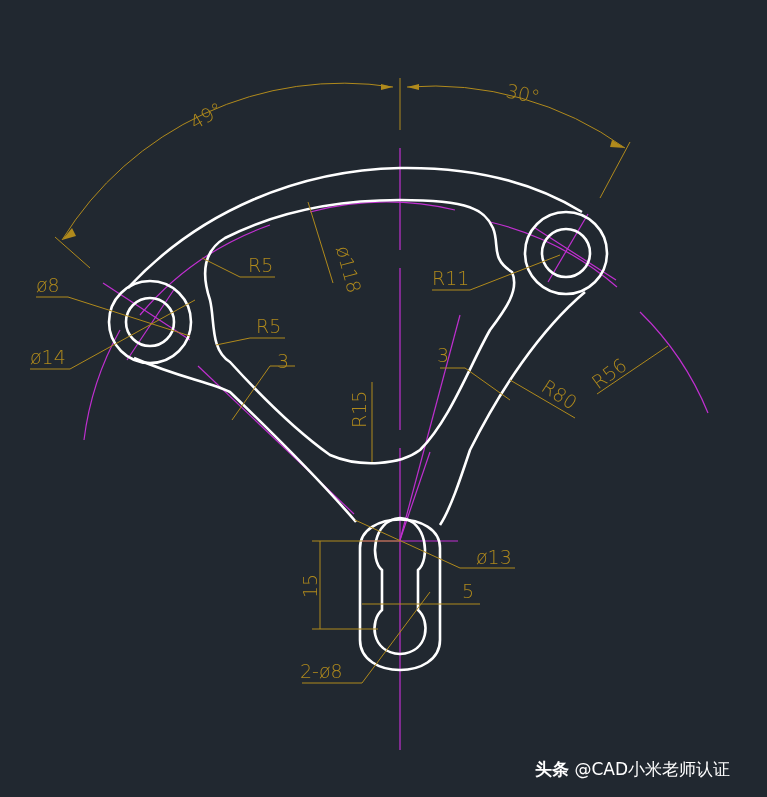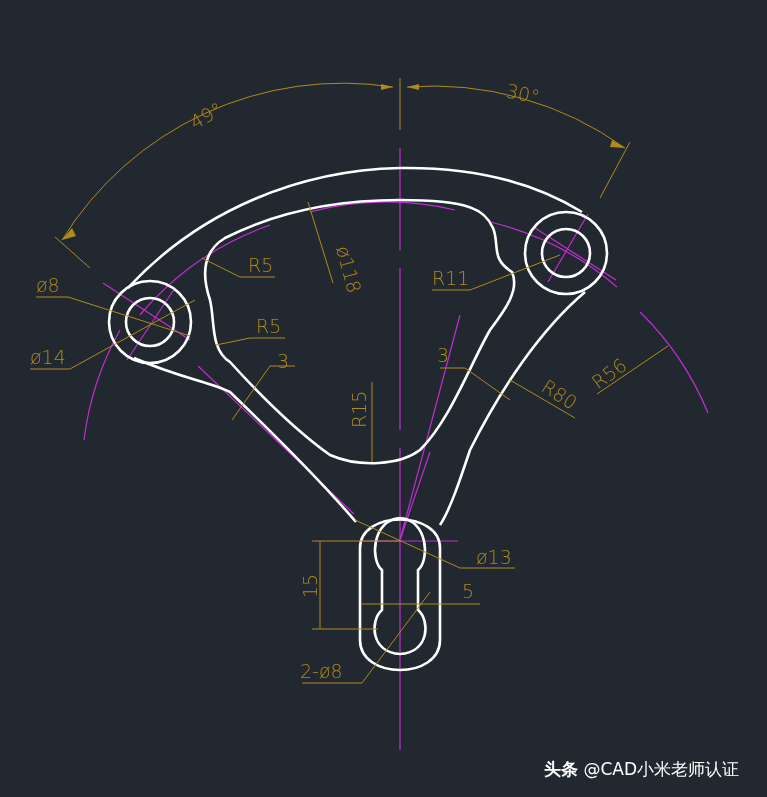--- a/index.html
+++ b/index.html
@@ -3,21 +3,21 @@
 <meta charset="utf-8">
 <style>
   html,body{margin:0;padding:0;background:#212830;}
   #canvas{position:relative;width:767px;height:797px;background:#212830;overflow:hidden;}
   svg{position:absolute;left:0;top:0;}
   .geo{fill:none;stroke:#ffffff;stroke-width:2.6;}
   .ctr{fill:none;stroke:#c02fd0;stroke-width:1.2;}
   .dim{fill:none;stroke:#b08a1c;stroke-width:1;}
   .arrow{fill:#b08a1c;}
   .dtext{fill:#b08a1c;font-family:"DejaVu Sans",sans-serif;font-size:19px;font-weight:300;}
-  .watermark{position:absolute;right:28px;bottom:16px;color:#ffffff;font-family:"DejaVu Sans",sans-serif;font-size:17px;}
+  .watermark{position:absolute;right:37px;bottom:16px;color:#ffffff;font-family:"DejaVu Sans",sans-serif;font-size:17px;}
   .watermark b{font-weight:bold;}
 </style>
 </head>
 <body>
 
 <div id="canvas">
 <svg width="767" height="797" viewBox="0 0 767 797">
 
   <g>
     <line class="ctr" x1="400" y1="148" x2="400" y2="250"></line>

